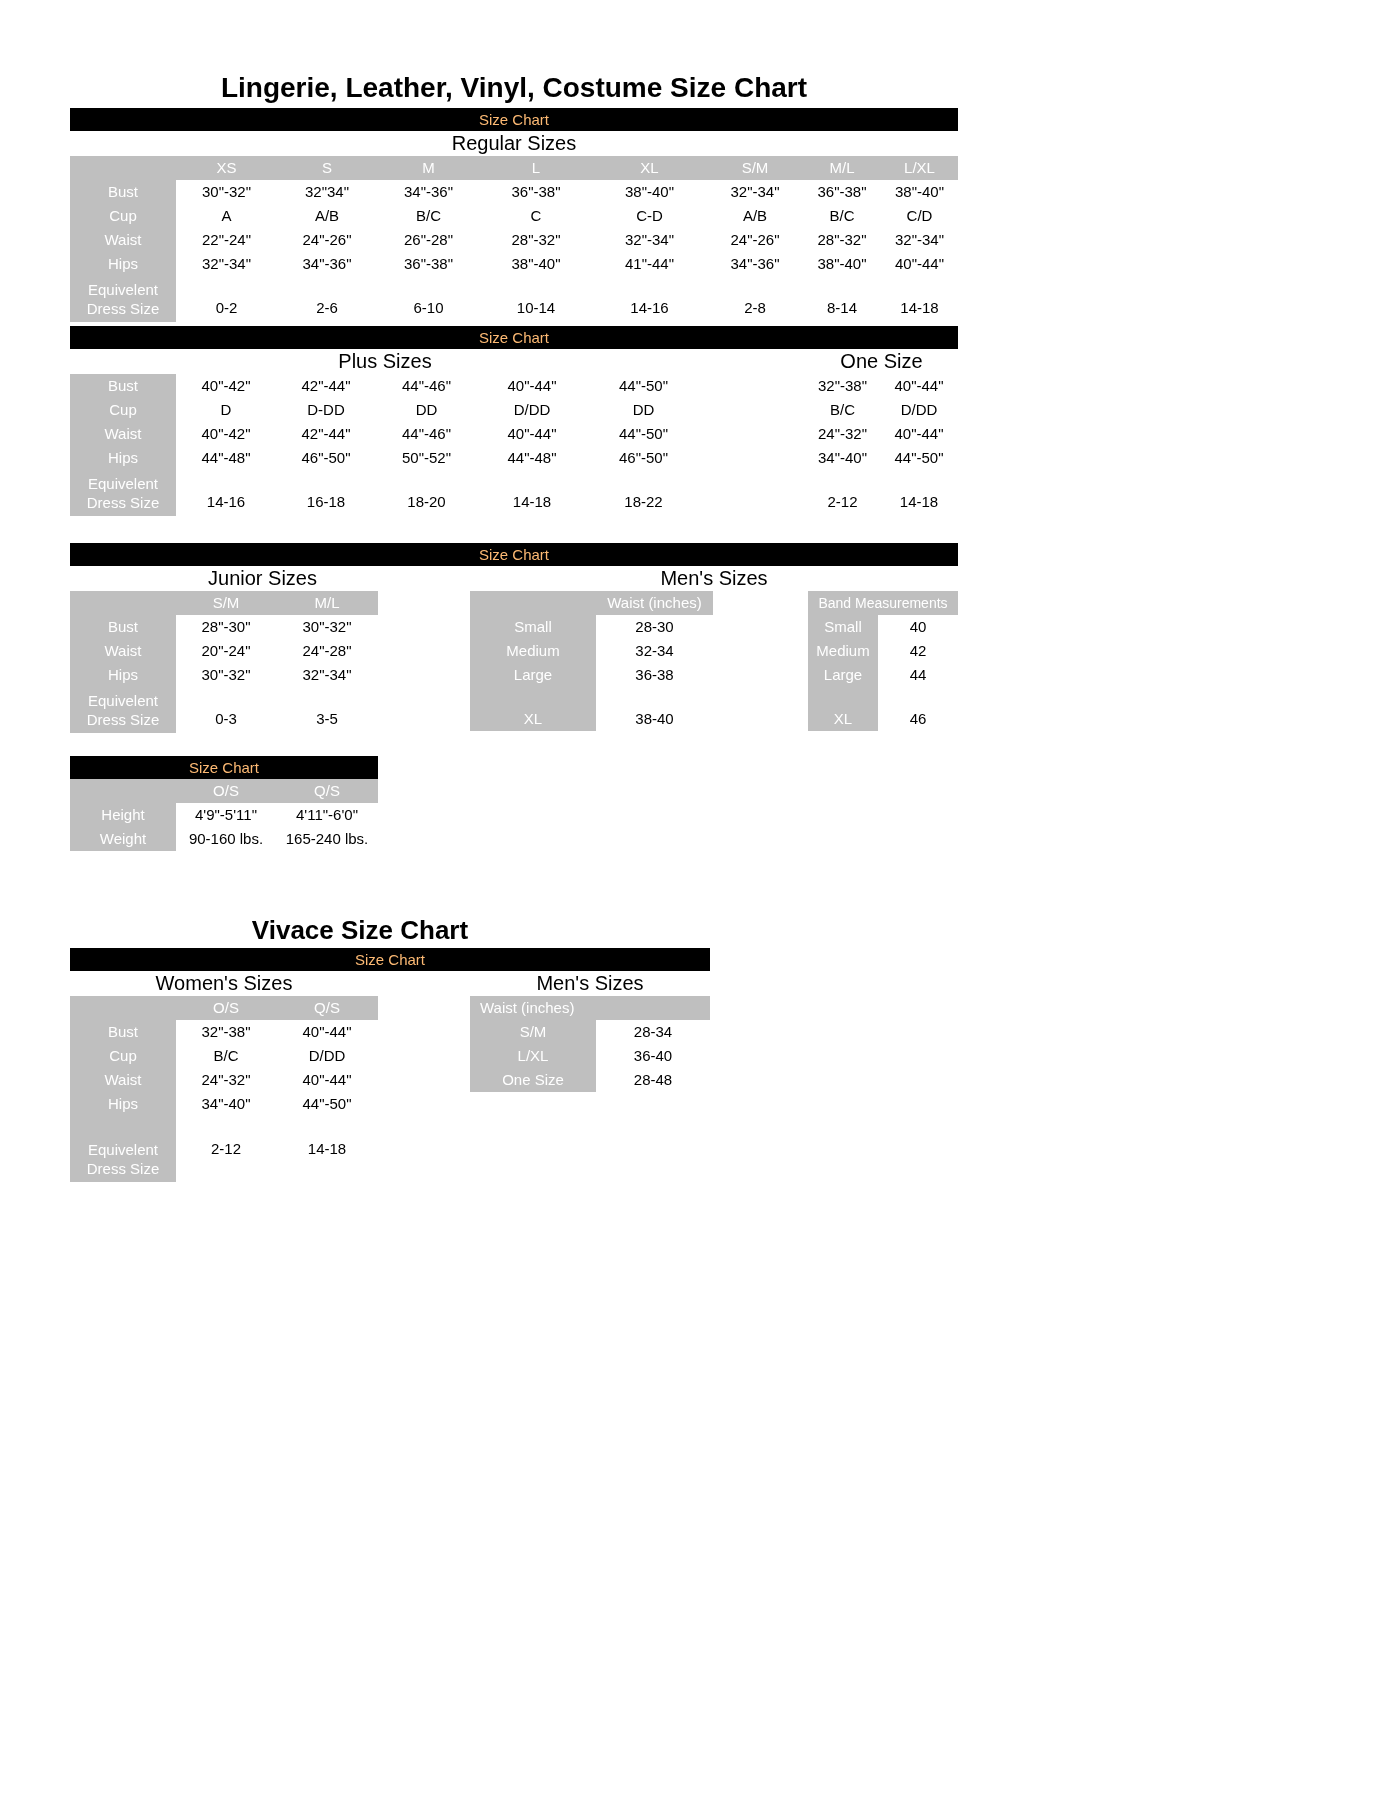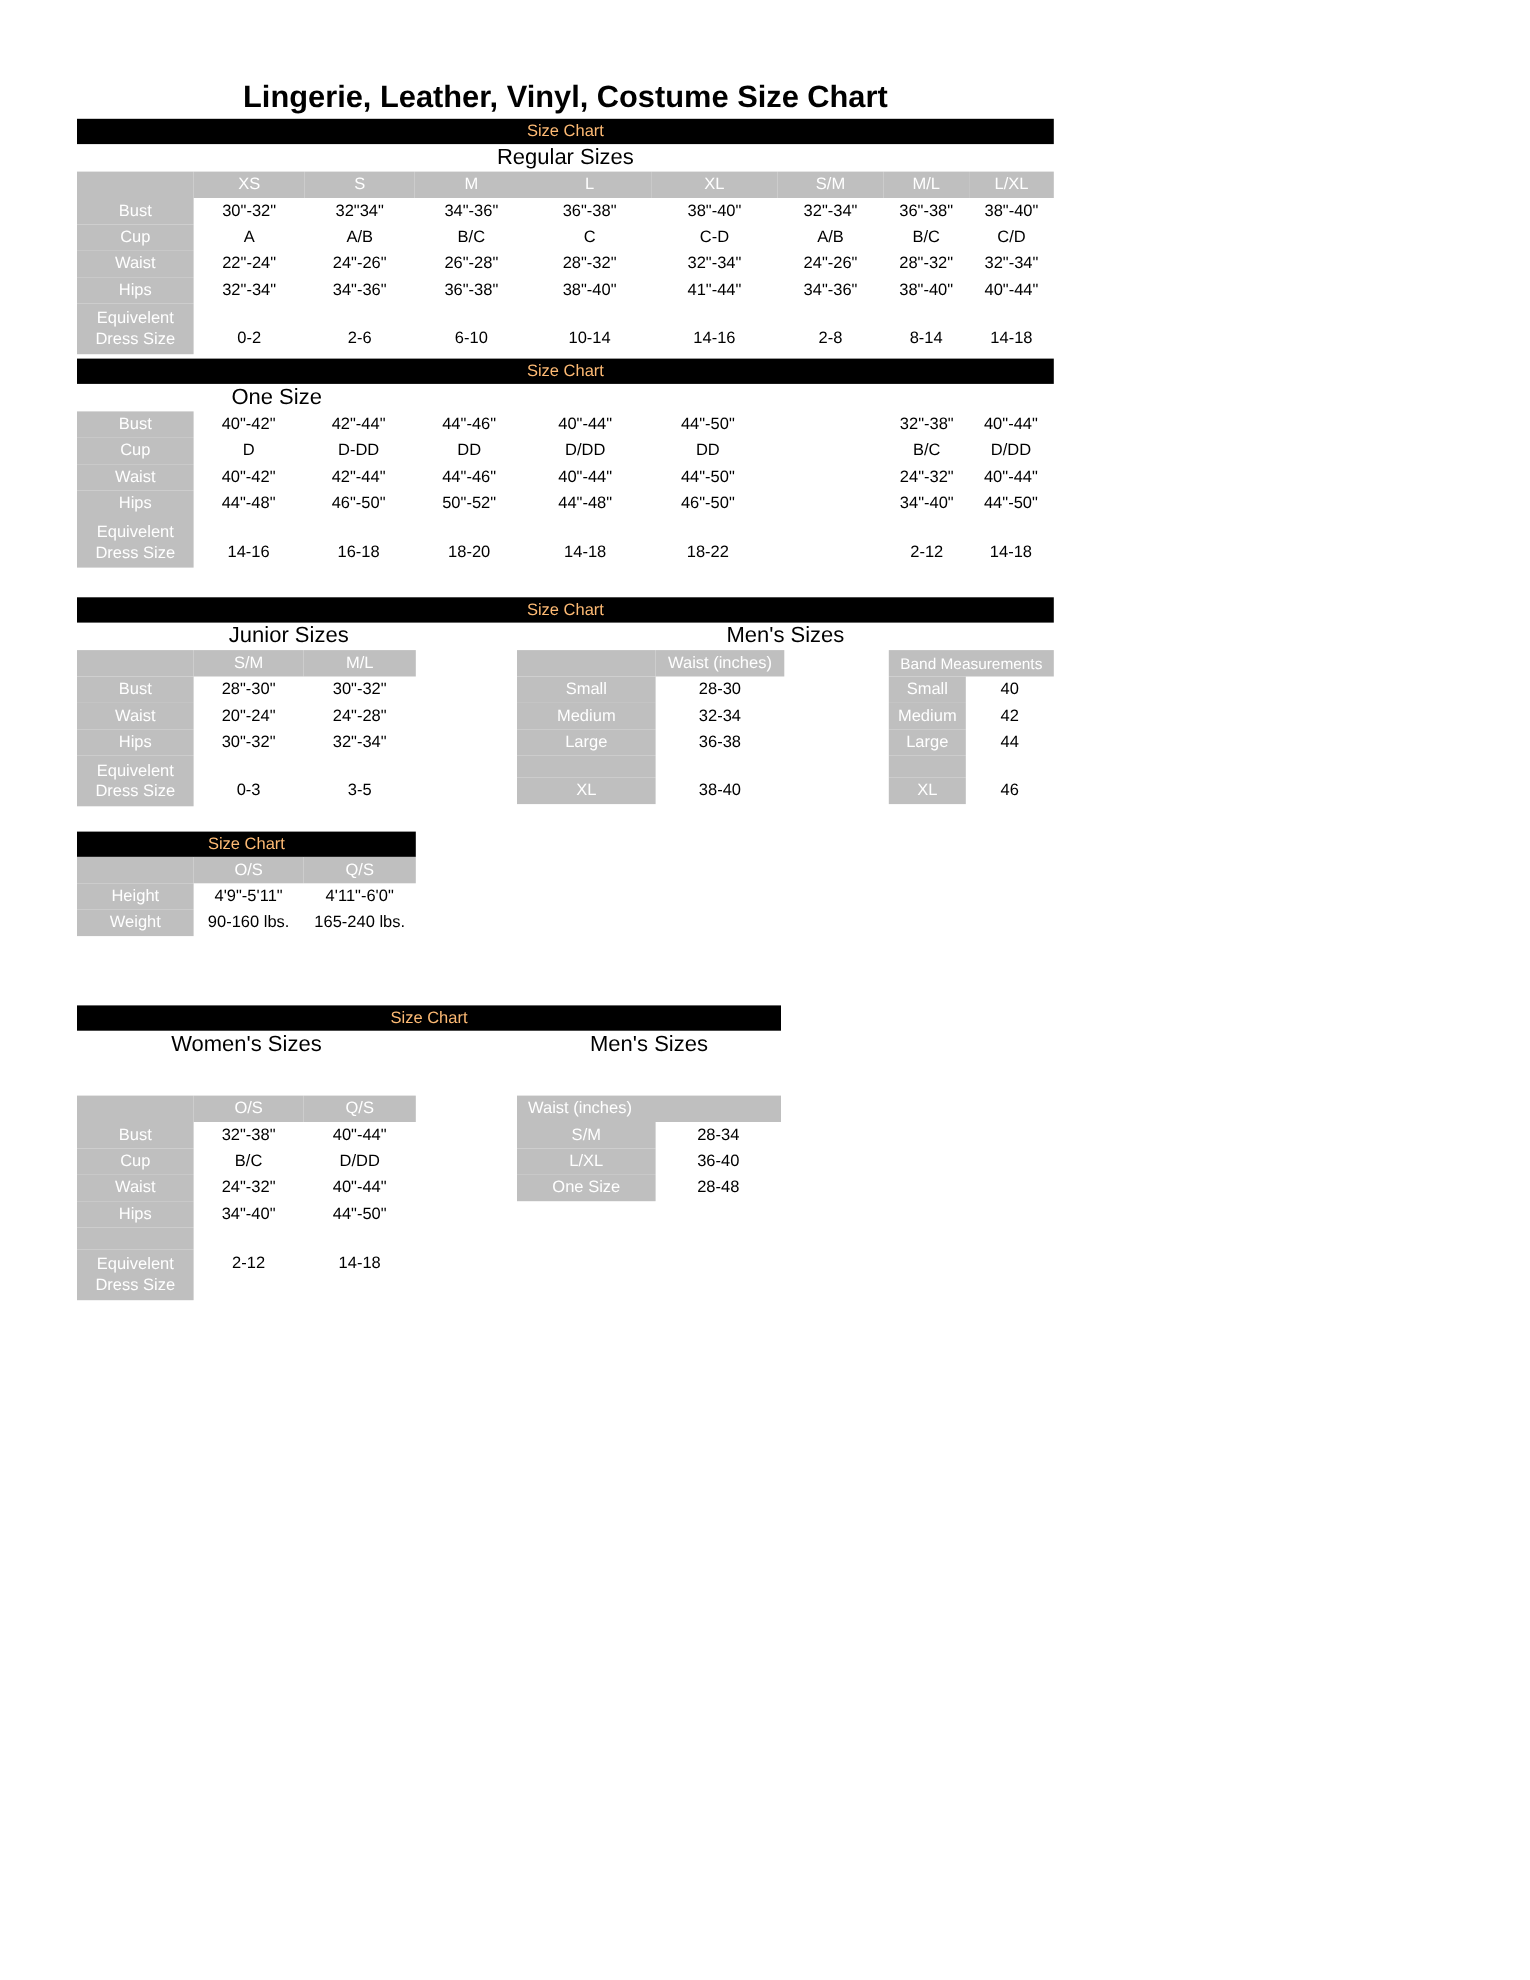--- a/index.html
+++ b/index.html
@@ -108,20 +108,21 @@
     <div class="bv c5">14-16</div>
     <div class="bv c6">2-8</div>
     <div class="bv c7">8-14</div>
     <div class="bv c8">14-18</div>
   </div>
 </div>
 
 <div class="abs" style="left:70px;top:326px;width:888px">
   <div class="bar">Size Chart</div>
   <div class="lrow">
+    <div class="c" style="width:630px">Plus Sizes</div>
     <div class="gp"></div>
     <div class="c" style="width:153px">One Size</div>
   </div>
   <div class="row">
     <div class="g c w0">Bust</div>
     <div class="c pa">40"-42"</div>
     <div class="c pb">42"-44"</div>
     <div class="c pc">44"-46"</div>
     <div class="c pd">40"-44"</div>
     <div class="c pe">44"-50"</div>
@@ -284,20 +285,21 @@
     <div class="c jb">4'11"-6'0"</div>
   </div>
   <div class="row">
     <div class="g c w0">Weight</div>
     <div class="c ja">90-160 lbs.</div>
     <div class="c jb">165-240 lbs.</div>
   </div>
 </div>
 
 <div class="abs" style="left:70px;top:914px;width:640px">
+  <div class="ttl" style="font-size:26px;height:34px;line-height:32px;width:580px">Vivace Size Chart</div>
   <div class="bar">Size Chart</div>
   <div class="lrow">
     <div class="c" style="width:308px">Women's Sizes</div>
     <div style="width:92px"></div>
     <div class="c" style="width:240px">Men's Sizes</div>
   </div>
 
   <div class="abs" style="left:0;top:82px;width:308px">
     <div class="row">
       <div class="g w0"></div>

